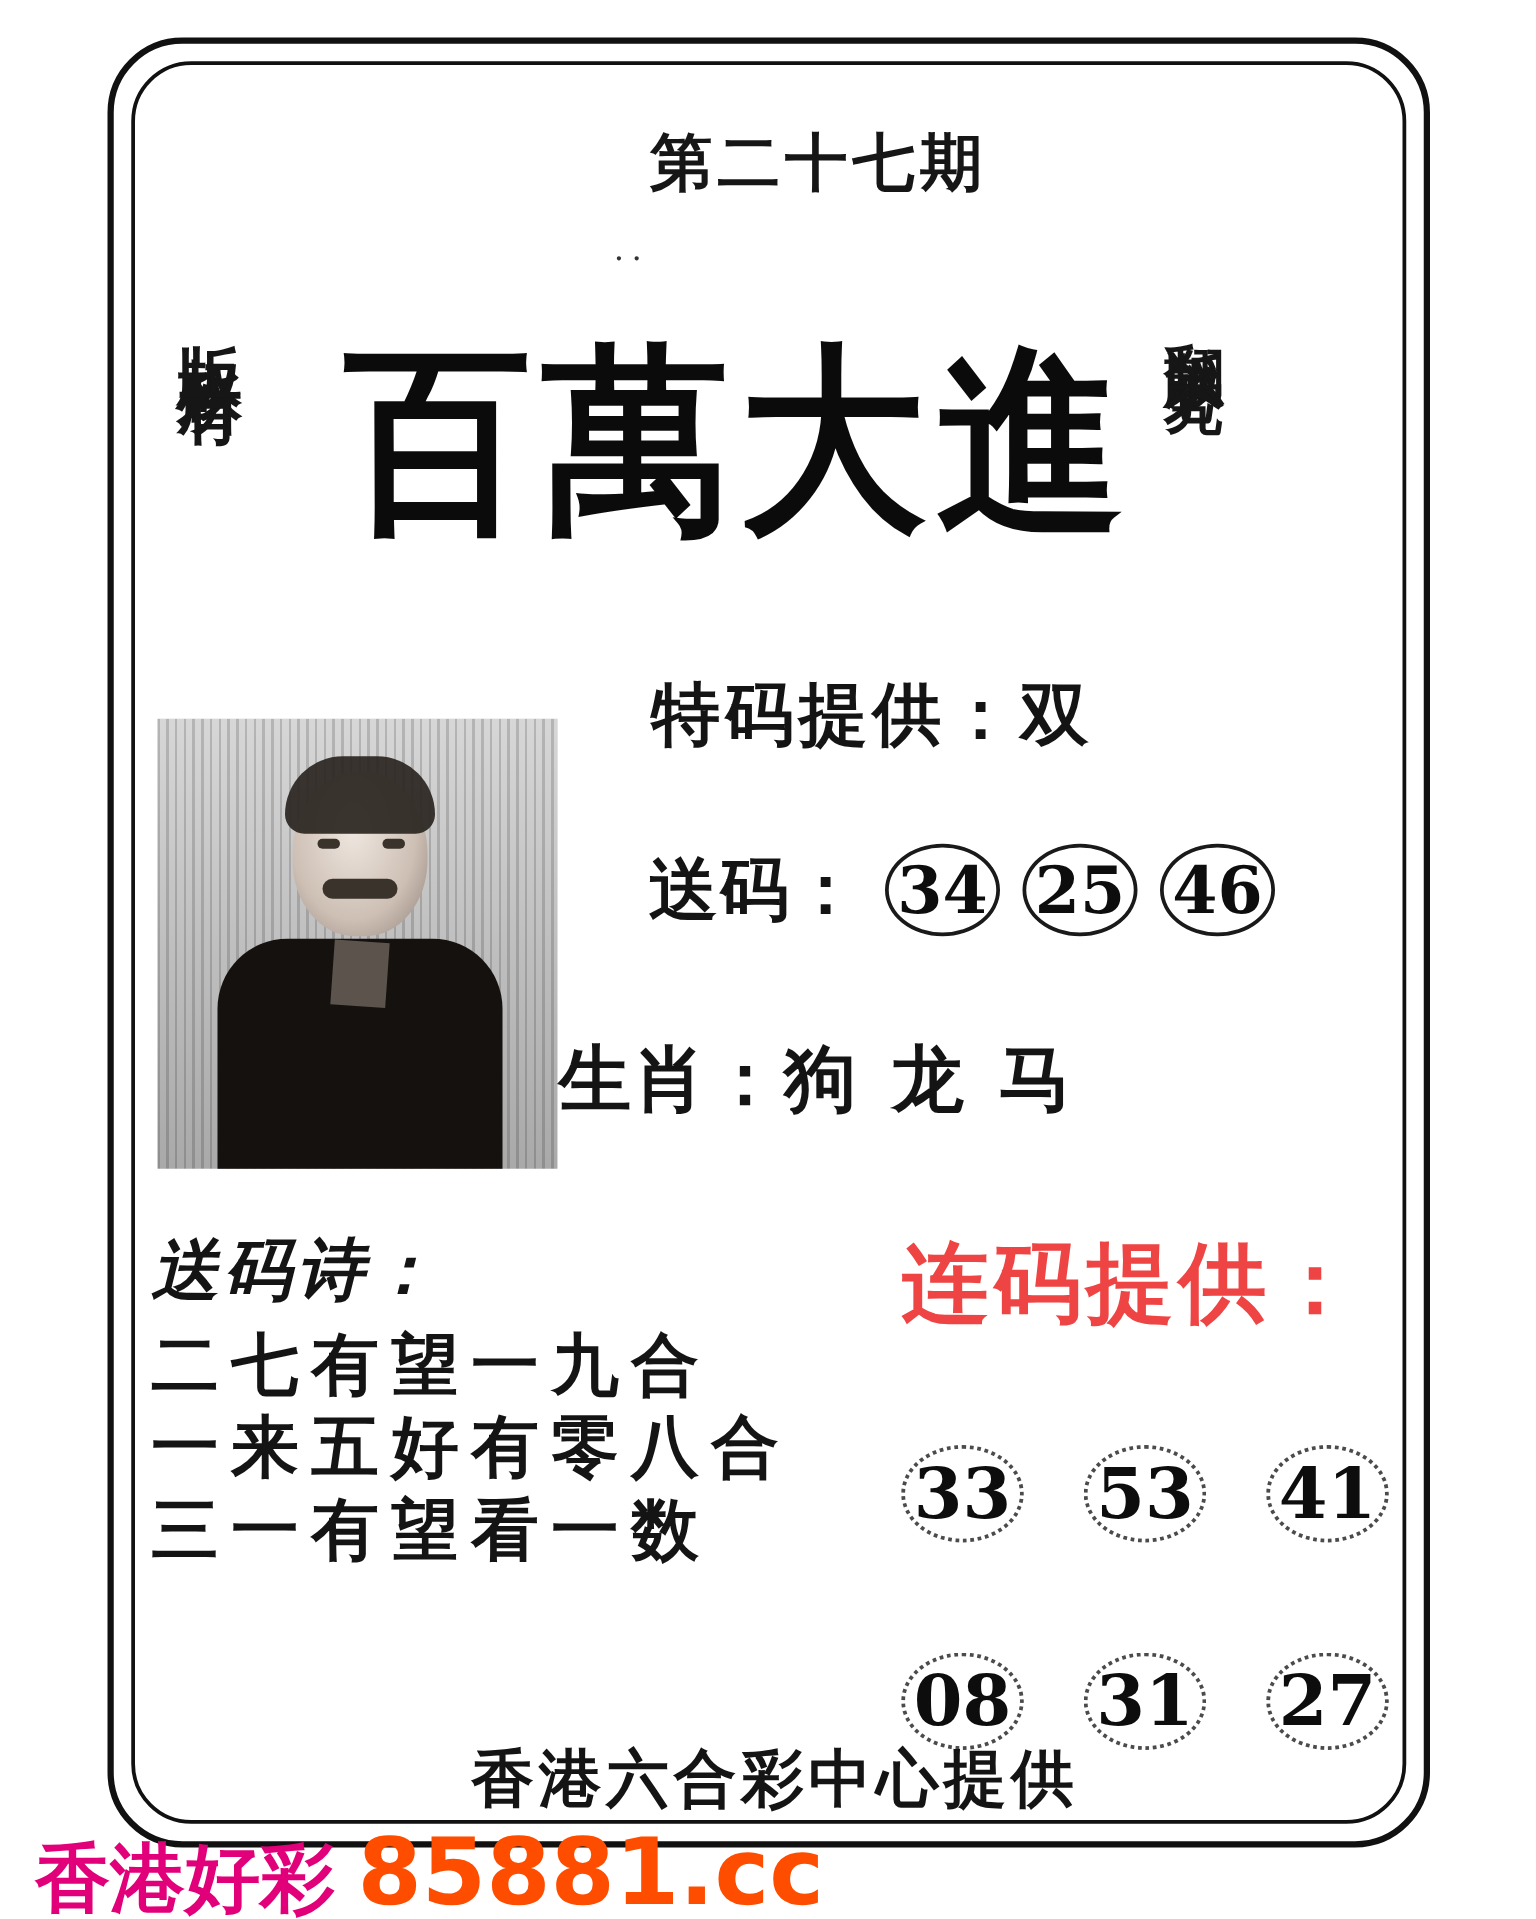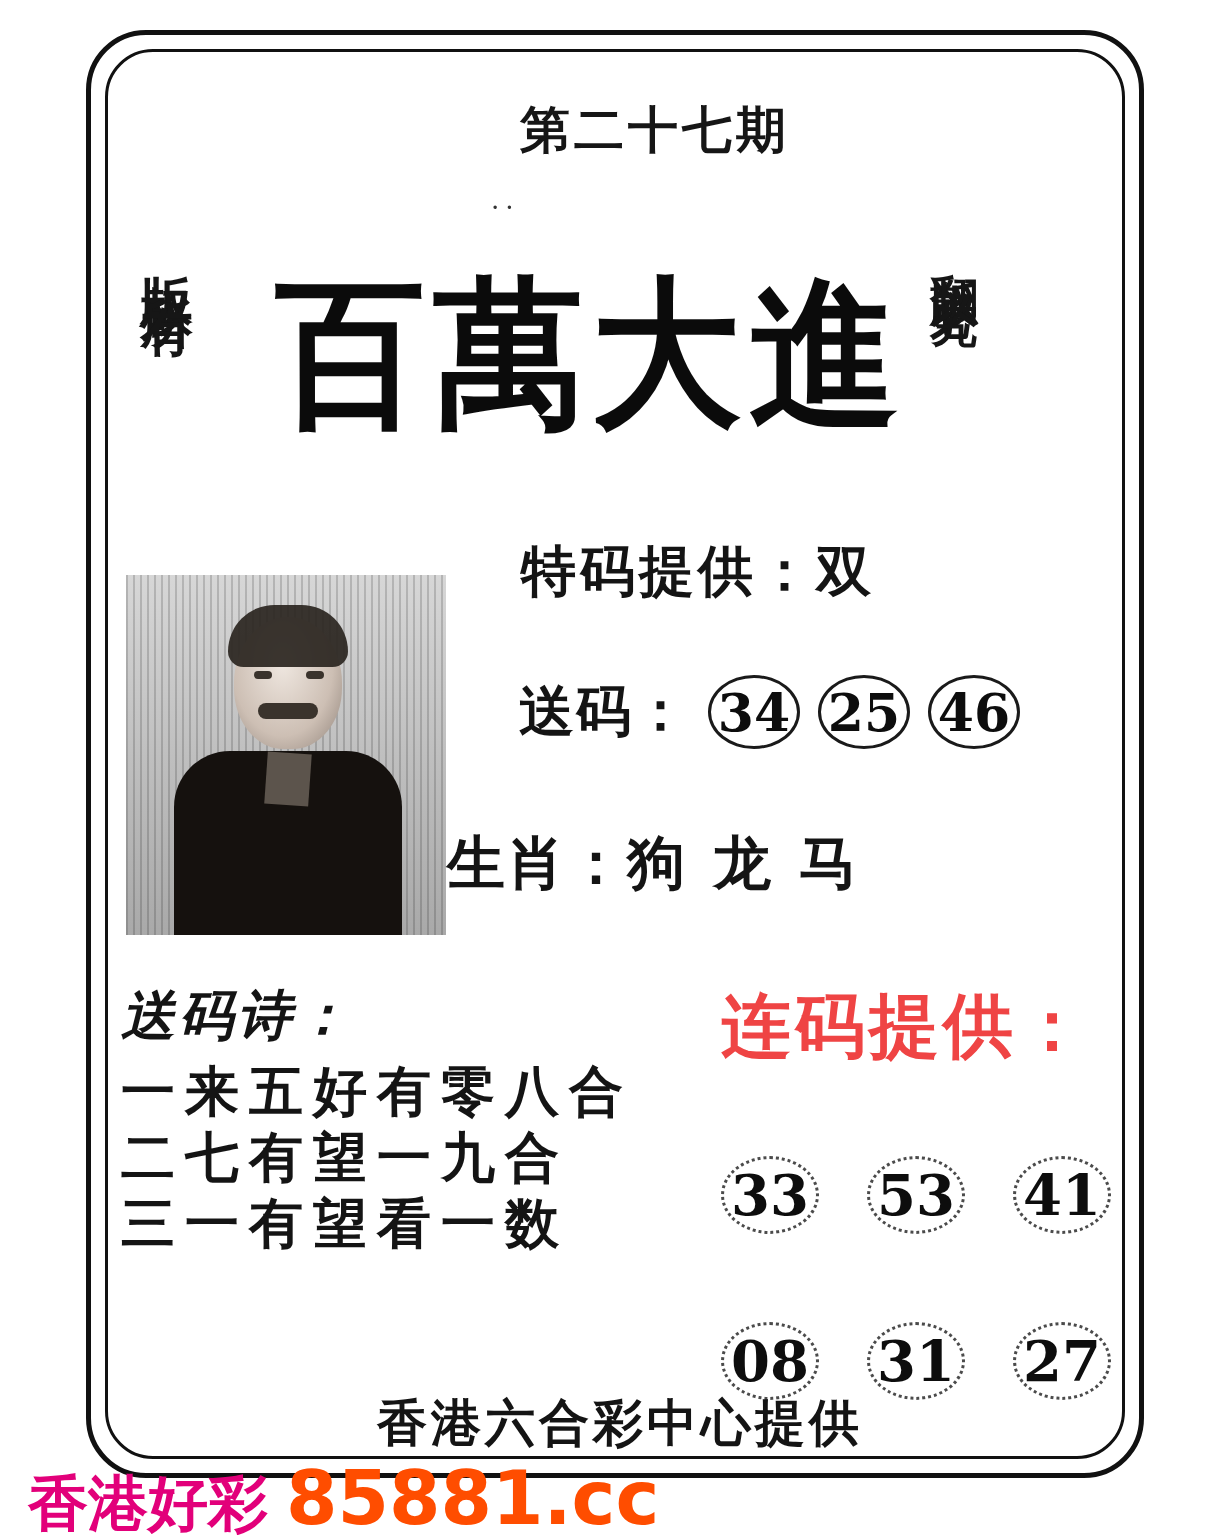--- a/index.html
+++ b/index.html
@@ -362,22 +362,22 @@
     <span class="ball">25</span>
     <span class="ball">46</span>
   </div>
 
   <div id="zodiac-row">
     <span>生肖：</span><span class="zi">狗</span><span class="zi">龙</span><span class="zi">马</span>
   </div>
 
   <div id="poem">
     <div class="ptitle">送码诗：</div>
+    <div class="pline">二七有望一九合</div>
     <div class="pline">一来五好有零八合</div>
-    <div class="pline">二七有望一九合</div>
     <div class="pline">三一有望看一数</div>
   </div>
 
   <div id="lian">
     <div class="ltitle">连码提供：</div>
     <div class="lrow r1">
       <span class="lball">33</span>
       <span class="lball">53</span>
       <span class="lball">41</span>
     </div>

